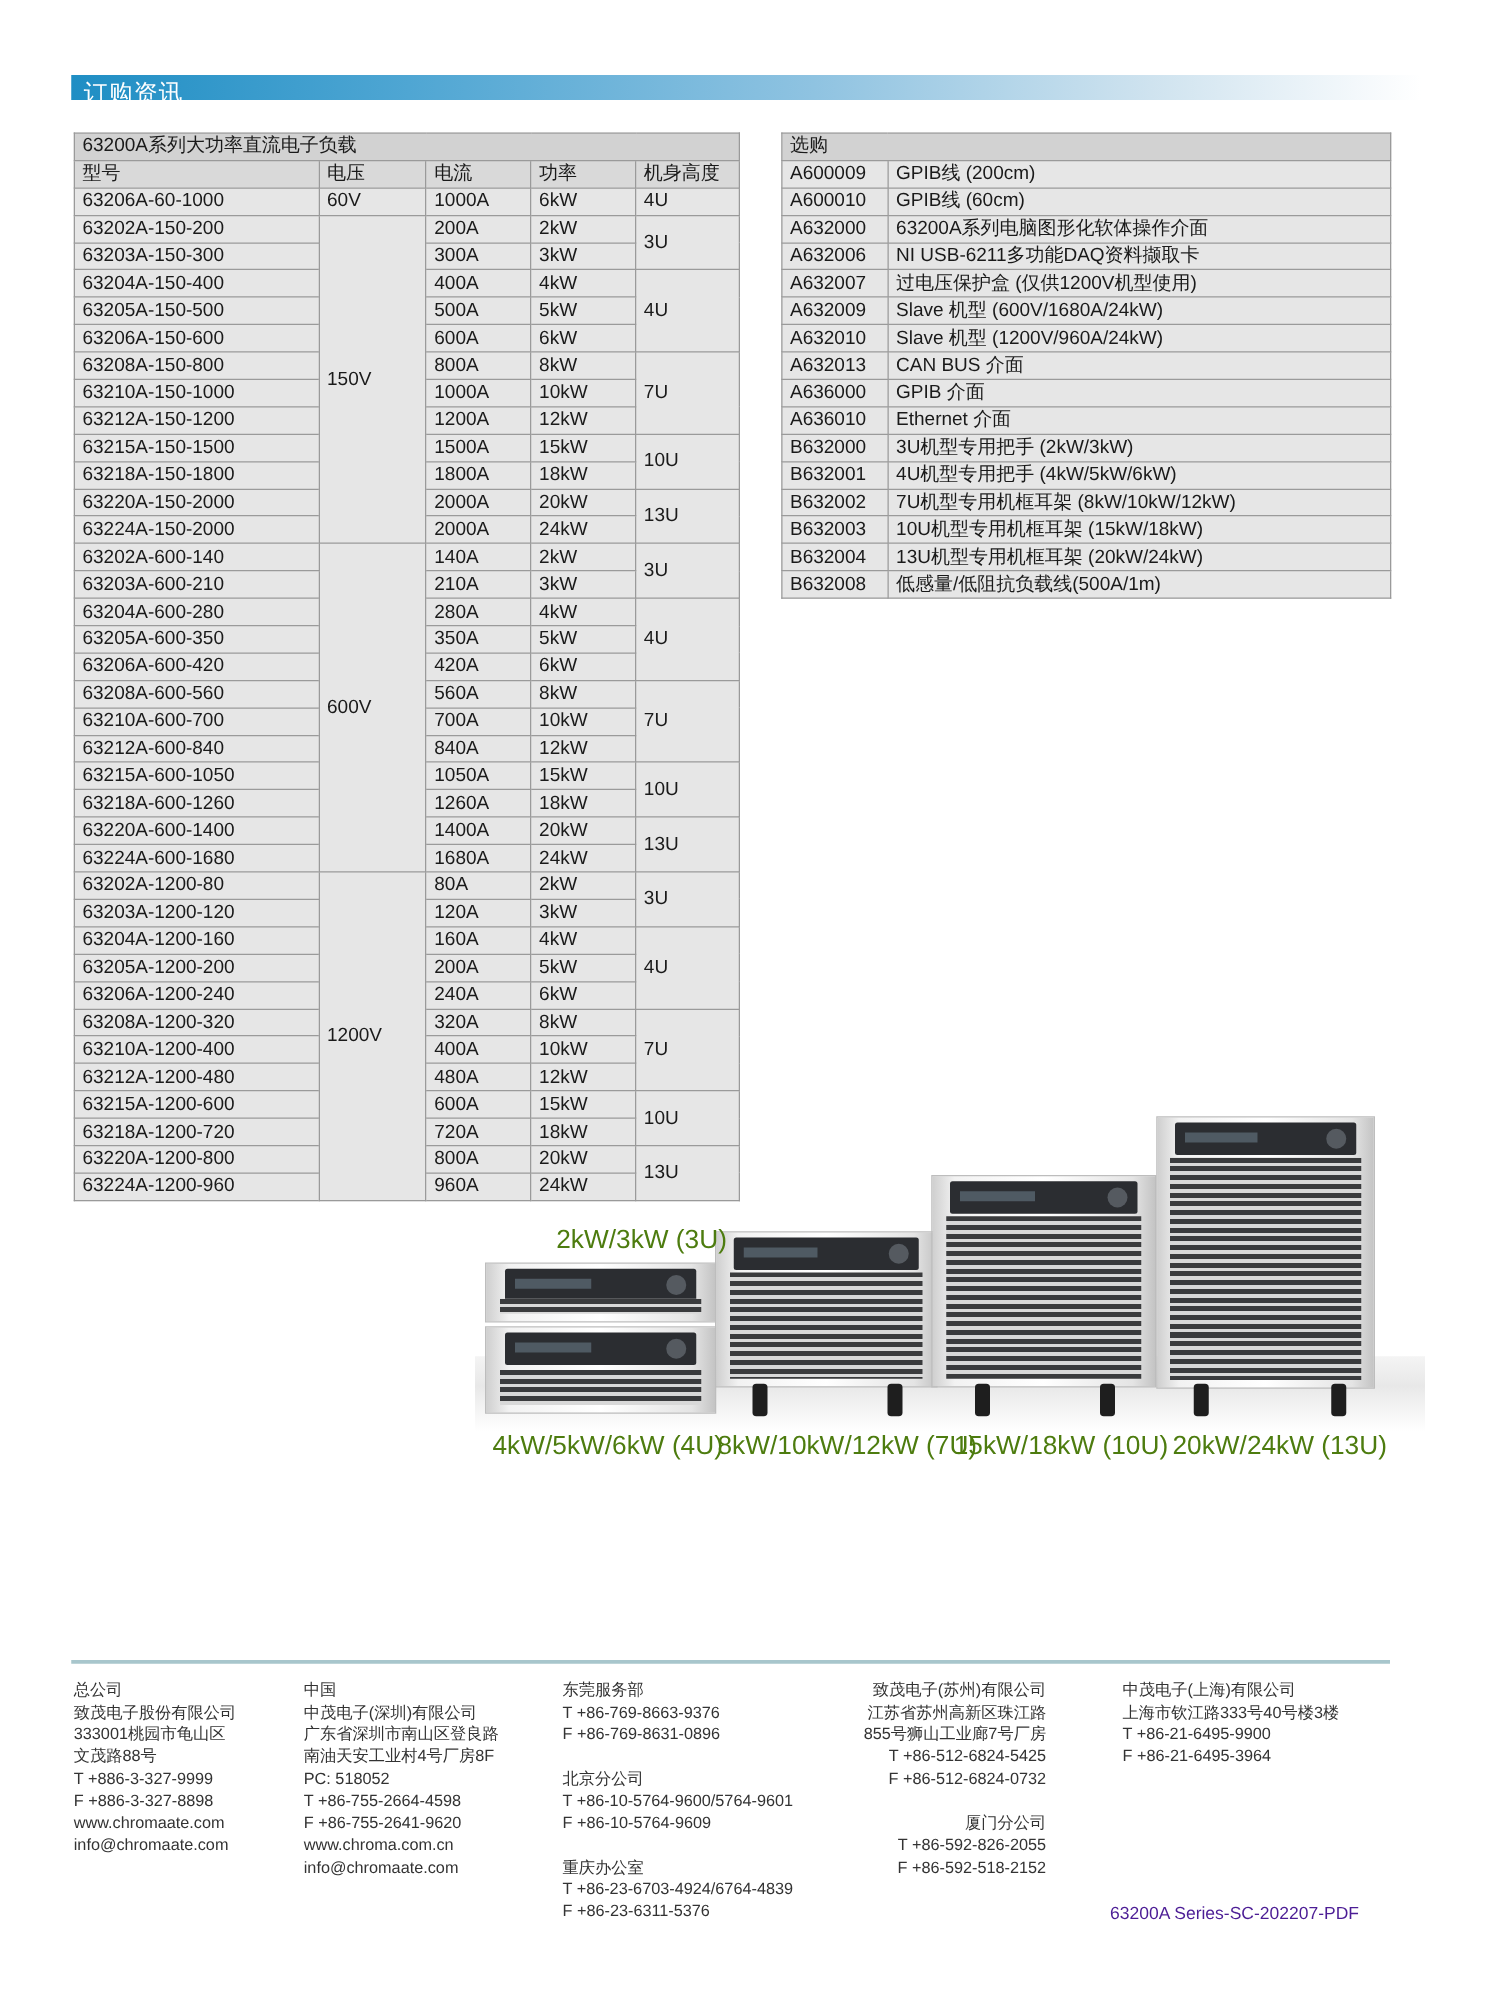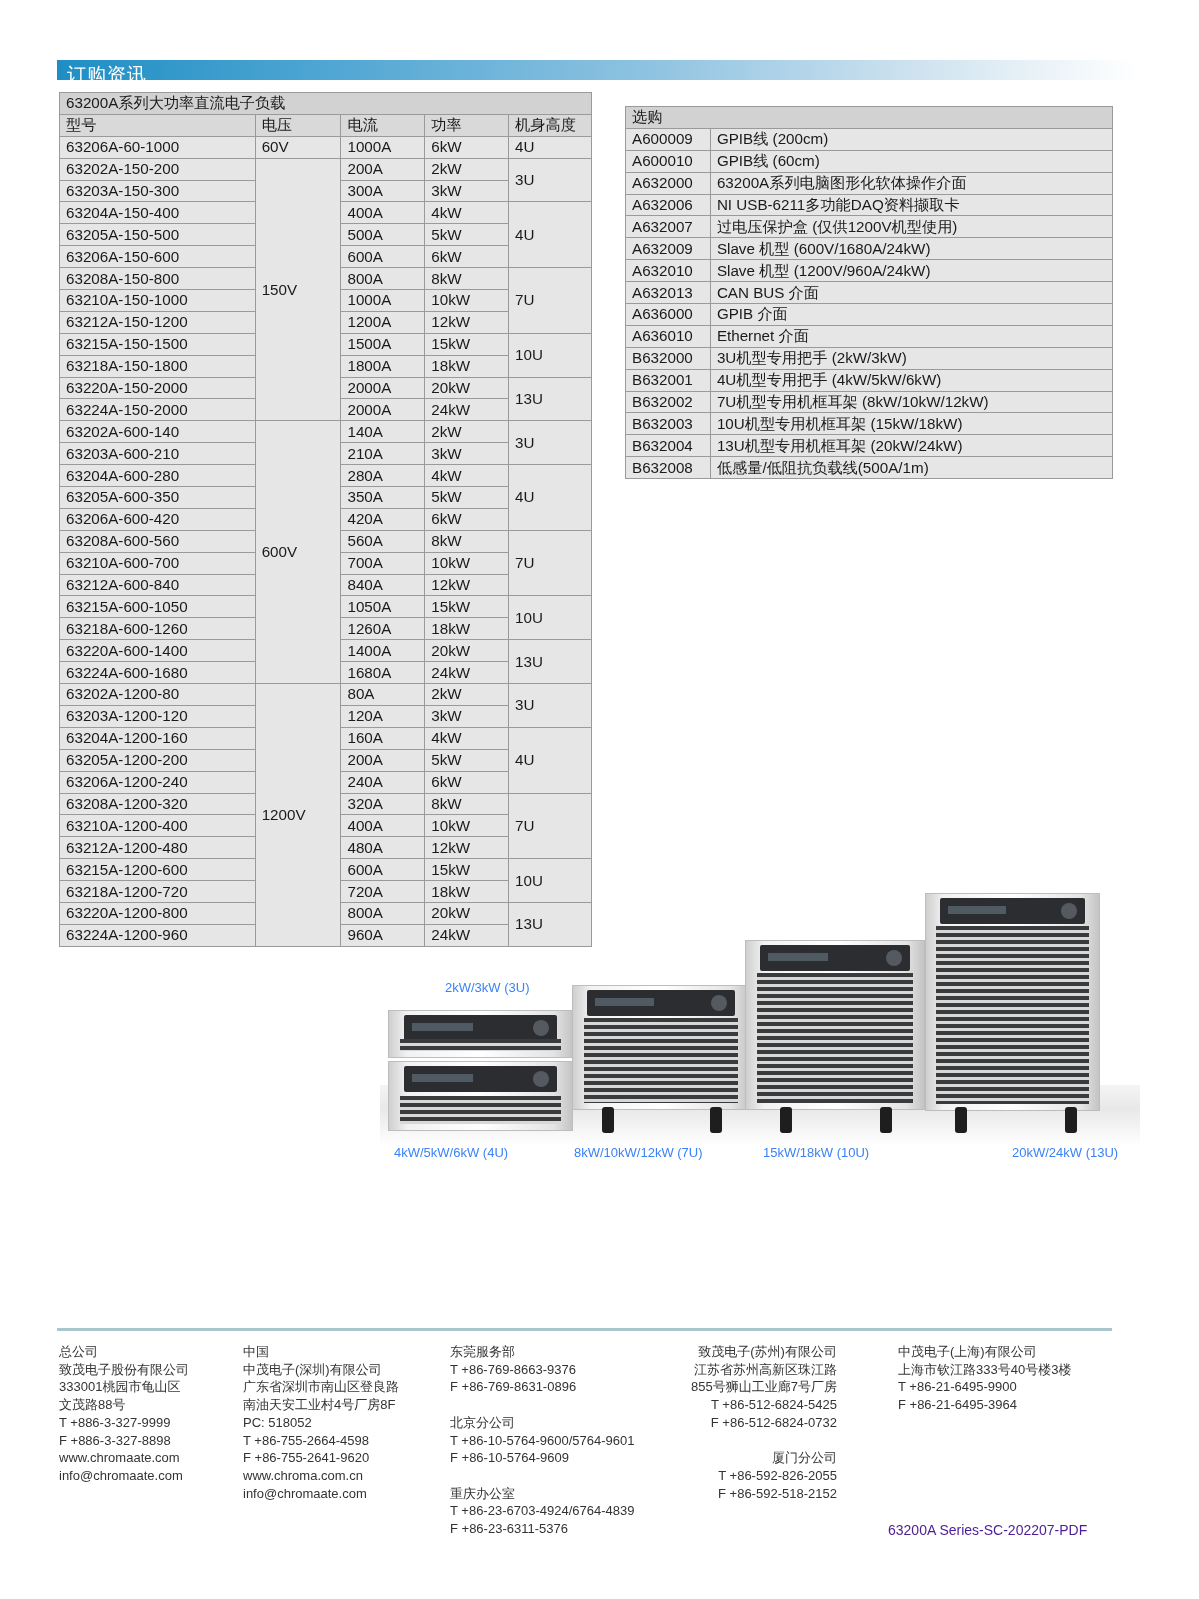--- a/index.html
+++ b/index.html
@@ -16,21 +16,21 @@
   }
   table.spec {
     position: absolute; border-collapse: collapse; background: #e6e6e6; font-size: 15.2px;
   }
   table.spec td {
     border: 1px solid #9a9a9a; padding: 0 0 0 6px; height: 20.9px; line-height: 20px;
     white-space: nowrap; color: #1a1a1a; vertical-align: middle;
   }
   table.spec tr.title td { background: #d2d2d2; }
   table.spec tr.head td { background: #d9d9d9; }
-  #model-table { left: 59px; top: 92px; width: 533px; }
+  #model-table { left: 59px; top: 106px; width: 533px; }
   #model-table col.c1 { width: 196px; }
   #model-table col.c2 { width: 86px; }
   #model-table col.c3 { width: 84px; }
   #model-table col.c4 { width: 84px; }
   #model-table col.c5 { width: 83px; }
   #opt-table { left: 625px; top: 106px; width: 488px; padding-left: 47px; }
   #opt-table col.o1 { width: 85px; }
   #opt-table col.o2 { width: 403px; }
   .photo-area { position: absolute; left: 380px; top: 885px; width: 760px; height: 255px; }
   .floor {
@@ -49,21 +49,21 @@
   }
   .unit .panel::after {
     content: ""; position: absolute; right: 8px; top: 5px; width: 16px; height: 16px; border-radius: 50%; background: #555a60;
   }
   .unit .vents {
     position: absolute; left: 6%; right: 6%; bottom: 6px;
     background: repeating-linear-gradient(to bottom, #3a3b3d 0px, #3a3b3d 4px, #d8d8d8 4px, #d8d8d8 7px);
   }
   .wheel { position: absolute; width: 12px; height: 26px; background: #1e1e1e; border-radius: 3px; }
   .caption {
-    position: absolute; font-size: 13px; color: #3b82f6; white-space: nowrap;
+    position: absolute; font-size: 21px; color: #4d7c0f; white-space: nowrap;
   }
   .footer-line {
     position: absolute; left: 57px; top: 1328px; width: 1055px; height: 3px; background: #a8c6cc;
   }
   .contact {
     position: absolute; font-size: 13px; line-height: 17.7px; color: #333; white-space: pre;
   }
   .doc-code { position: absolute; left: 888px; top: 1522px; font-size: 14px; color: #4c1d95; }
 </style>
 </head>
@@ -408,21 +408,21 @@
     <div class="vents" style="height:178px;"></div>
   </div>
   <div class="wheel" style="left:575px; top:222px;"></div>
   <div class="wheel" style="left:685px; top:222px;"></div>
 </div>
 
 <div class="caption" style="left:445px; top:980px;">2kW/3kW (3U)</div>
 <div class="caption" style="left:394px; top:1145px;">4kW/5kW/6kW (4U)</div>
 <div class="caption" style="left:574px; top:1145px;">8kW/10kW/12kW (7U)</div>
 <div class="caption" style="left:763px; top:1145px;">15kW/18kW (10U)</div>
-<div class="caption" style="left:1012px; top:1145px;">20kW/24kW (13U)</div>
+<div class="caption" style="left:938px; top:1145px;">20kW/24kW (13U)</div>
 
 <div class="footer-line"></div>
 <div class="contact" style="left:59px; top:1343px;">总公司
 致茂电子股份有限公司
 333001桃园市龟山区
 文茂路88号
 T +886-3-327-9999
 F +886-3-327-8898
 www.chromaate.com
 info@chromaate.com</div>

